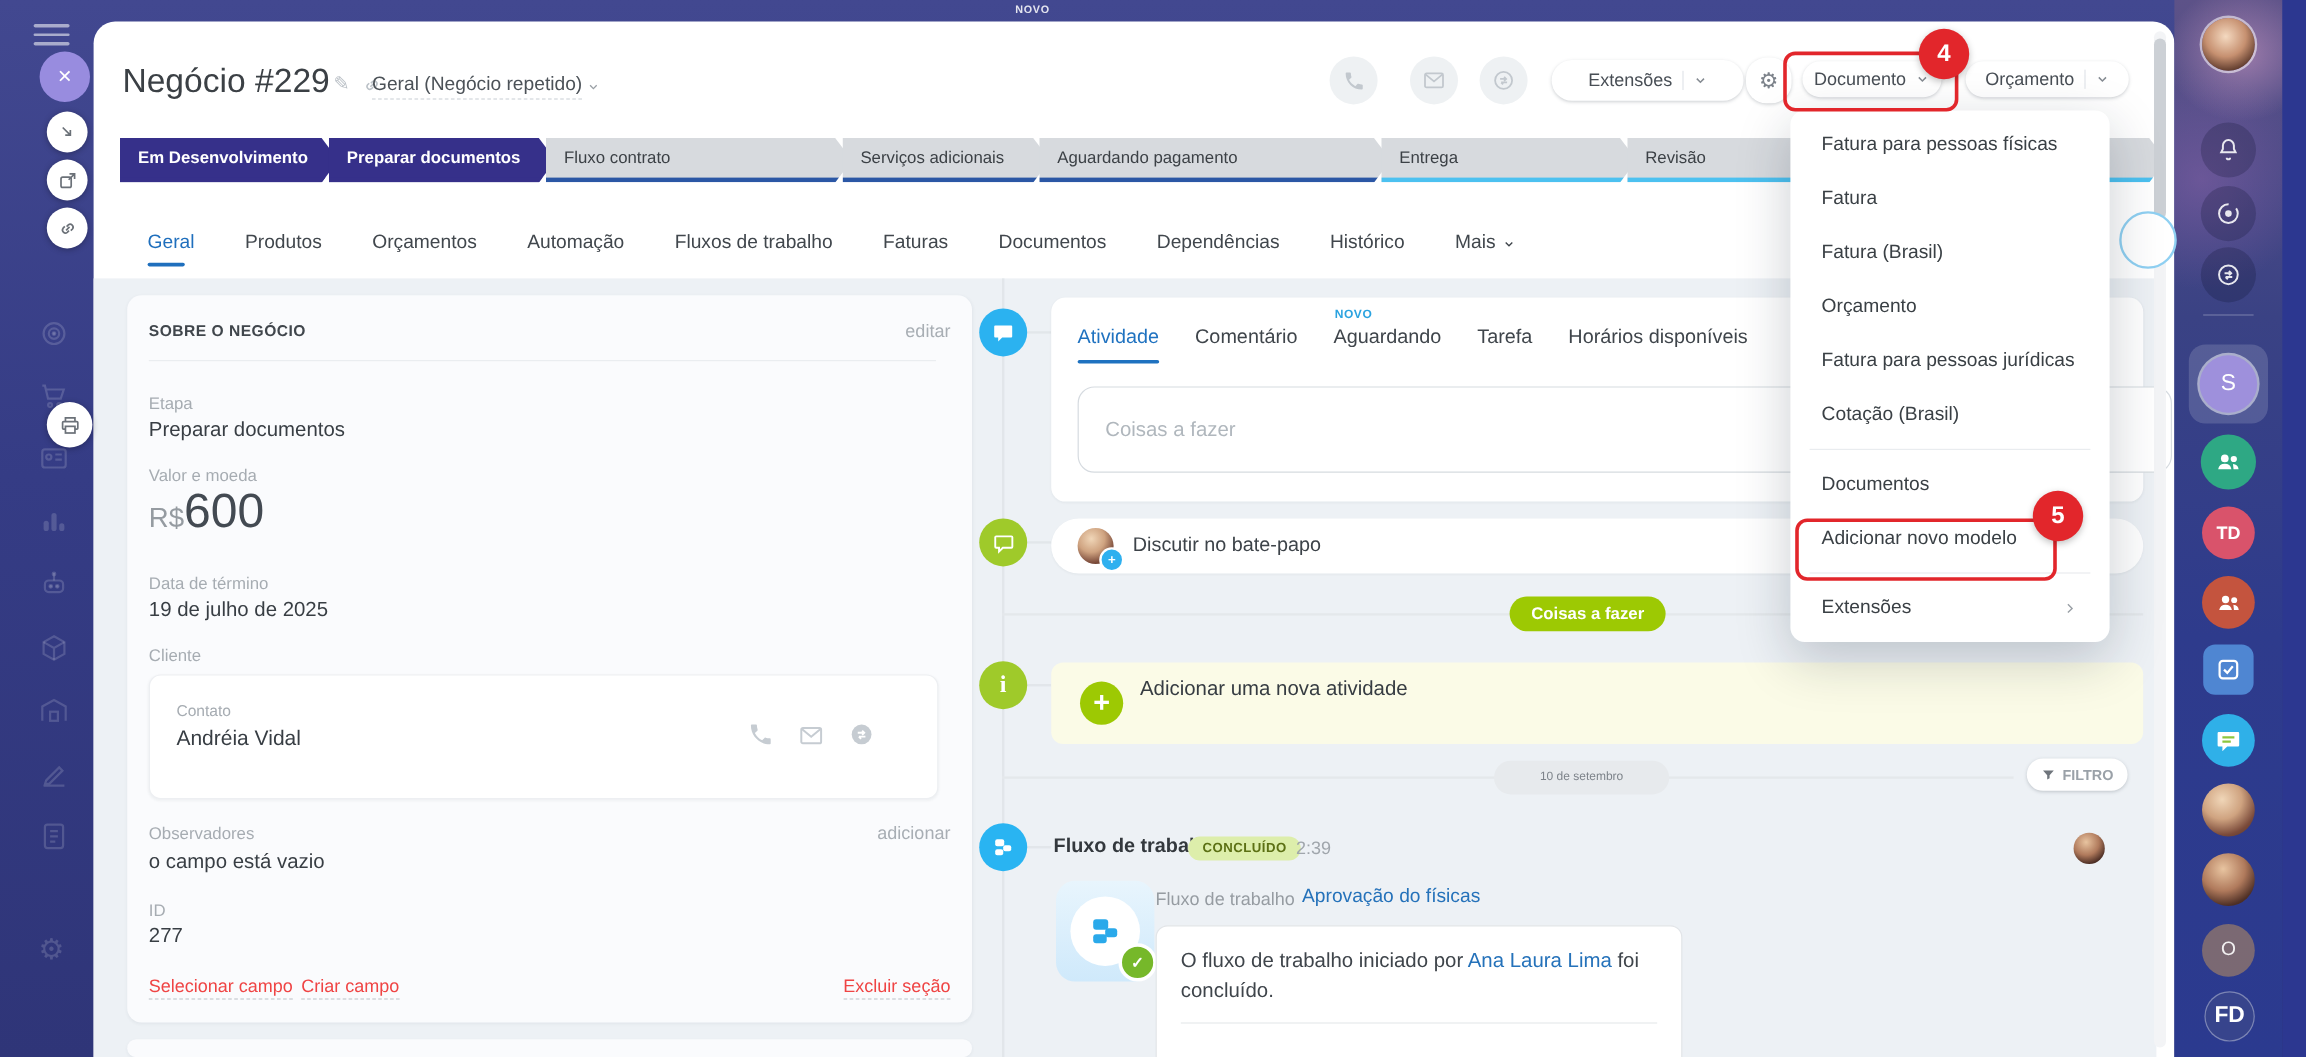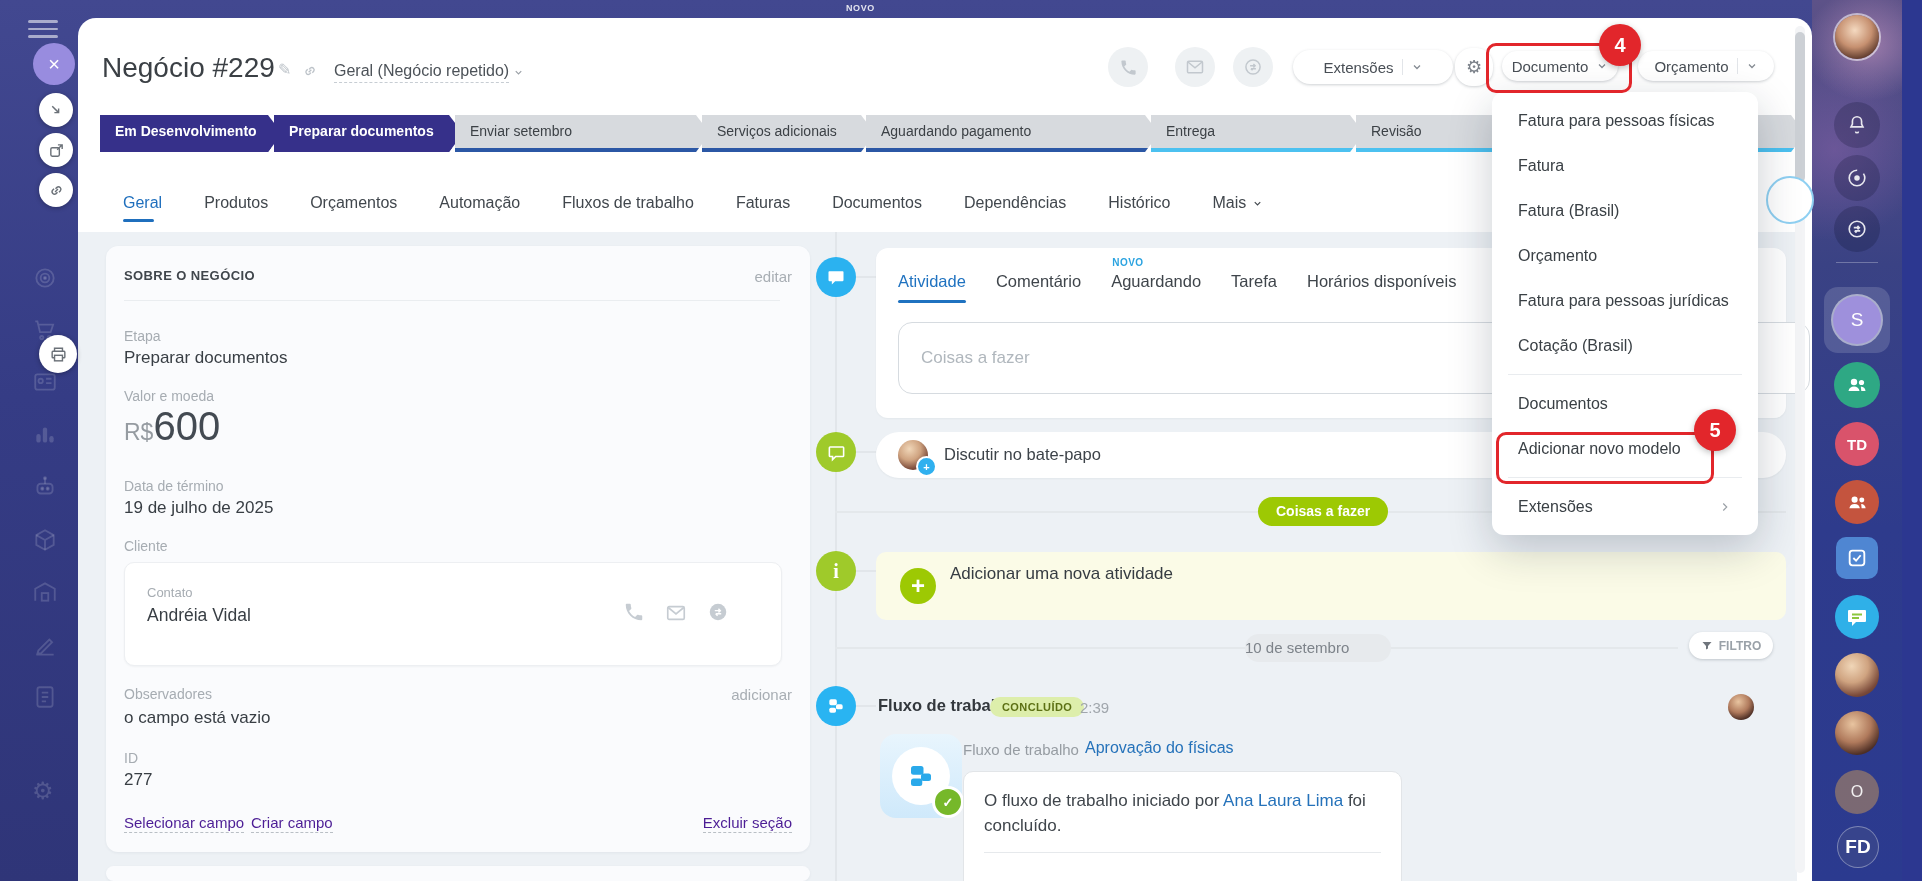--- a/index.html
+++ b/index.html
@@ -32,37 +32,37 @@
   .st-gray.ul-cyan::after{background:#4cc1f0}
   
   .ntabs{left:45px;top:168px;height:34px;display:flex;gap:42px;align-items:center}
   .ntab{font-size:16px;color:#41474d;position:relative;white-space:nowrap}
   .ntab.on{color:#1f6fbd}
   .ntab.on::after{content:"";position:absolute;left:0;right:8px;bottom:-10px;height:3px;border-radius:2px;background:#1f6fbd}
   
   .panel{left:28px;top:228px;width:704px;height:606px;background:#fafbfd;border-radius:12px;box-shadow:0 1px 3px rgba(40,50,60,.06)}
   .plabel{font-size:14px;color:#a6acb2}
   .pvalue{font-size:17px;color:#383e44}
-  .dashlink{font-size:15px;color:#4c1d95;border-bottom:1px dashed #b9bfc5;padding-bottom:1px}
+  .dashlink{font-size:15px;color:#ef4444;border-bottom:1px dashed #b9bfc5;padding-bottom:1px}
   .ccard{left:18px;top:316px;width:656px;height:102px;background:#fff;border:1px solid #edeff2;border-radius:10px;box-shadow:0 1px 2px rgba(40,50,60,.05)}
   
   .tline{left:757px;top:214px;width:2px;height:649px;background:#e2e6ea}
   .conn{width:20px;height:2px;background:#e2e6ea;left:778px}
   .ticon{width:40px;height:40px;left:738px;color:#fff;z-index:3}
   .tcard{background:#fff;border-radius:12px;box-shadow:0 1px 2px rgba(40,50,60,.05)}
   .ctabs{display:flex;gap:30px;align-items:center;left:22px;top:20px;height:26px}
   .ctab{font-size:16.5px;color:#3f454b;position:relative;white-space:nowrap}
   .ctab.on{color:#1f72c0}
   .ctab.on::after{content:"";position:absolute;left:0;right:0;bottom:-12px;height:3px;border-radius:2px;background:#1f72c0}
   .cnovo{position:absolute;top:-15px;left:1px;font-size:10px;font-weight:700;letter-spacing:.5px;color:#2ba3e0}
   .cinput{left:22px;top:74px;width:866px;height:70px;border:1.5px solid #d6dbe0;border-radius:14px;background:#fff;
           font-size:17px;color:#42484e;padding:0 22px;outline:none;font-family:"Liberation Sans",sans-serif}
   .cinput::placeholder{color:#b0b7bd}
   .greenpill{background:#9dc903;color:#fff;font-weight:700;font-size:14px;border-radius:15px;height:29px;line-height:29px;padding:0 18px;z-index:2}
-  .graypill{background:#e7eaed;color:#7d838a;font-size:15px;border-radius:14px;height:28px;line-height:28px;text-align:left}
+  .graypill{background:#e7eaed;color:#7d838a;font-size:10px;border-radius:14px;height:28px;line-height:28px;text-align:center}
   .badge{background:#e2262b;color:#fff;border-radius:50%;display:flex;align-items:center;justify-content:center;
          font-weight:700;font-size:20px;box-shadow:0 2px 6px rgba(0,0,0,.25)}
   .redbox{border:3.5px solid #e2262b;border-radius:10px}
   
   #menu{left:1492px;top:92px;width:266px;background:#fff;border-radius:12px;box-shadow:0 14px 44px rgba(20,30,50,.22);
         padding:6px 0;z-index:40}
   .mi{height:45px;display:flex;align-items:center;padding:0 26px;font-size:16px;color:#3a4045}
   .mdiv{height:1px;background:#e9ecef;margin:6px 16px}
   
   #rail{left:1812px;top:0;width:90px;height:881px;
@@ -185,21 +185,21 @@
 
   <div class="a title">Negócio #229</div>
   <div class="a tico" style="left:200px;top:42px;font-size:16px">✎</div>
   <div class="a tico ico" style="left:224px;top:45px">
     <svg width="16" height="16" viewBox="0 0 24 24" fill="none" stroke="currentColor" stroke-width="2">
         <path d="M10 14l4-4"></path>
         <path d="M8.5 9.5l-2 2a3.5 3.5 0 004.9 4.9l2-2"></path>
         <path d="M15.5 14.5l2-2a3.5 3.5 0 00-4.9-4.9l-2 2"></path>
       </svg>
   </div>
-  <div class="a flex" style="left:256px;top:44px;gap:4px">
+  <div class="a flex" style="left:232px;top:44px;gap:4px">
     <span class="pipeline" style="position:static">Geral (Negócio repetido)</span>
     <svg width="11" height="11" viewBox="0 0 24 24" fill="none" stroke="#9aa0a6" stroke-width="2.5">
         <path d="M6 9l6 6 6-6"></path>
       </svg>
   </div>
 
   <div class="a cir hicon ico" style="left:1030px;top:29px">
     <svg width="19" height="19" viewBox="0 0 24 24" fill="currentColor">
         <path d="M6.6 10.8c1.4 2.8 3.8 5.2 6.6 6.6l2.2-2.2c.3-.3.7-.4 1-.2 1.1.4 2.3.6 3.6.6.6 0 1 .4 1 1V20c0 .6-.4 1-1 1C10.6 21 3 13.4 3 4c0-.6.4-1 1-1h3.5c.6 0 1 .4 1 1 0 1.2.2 2.4.6 3.6.1.3 0 .7-.2 1l-2.3 2.2z"></path>
       </svg>
@@ -237,21 +237,21 @@
     <span class="sep"></span>
     <svg width="12" height="12" viewBox="0 0 24 24" fill="none" stroke="#858b92" stroke-width="2.5">
         <path d="M6 9l6 6 6-6"></path>
       </svg>
   </div>
   <div class="a redbox" style="left:1408px;top:25px;width:140px;height:44px;z-index:45"></div>
   <div class="a badge" style="left:1521px;top:6px;width:42px;height:42px;z-index:46">4</div>
 
   <div class="a stage st-act" style="left:22px;width:167px">Em Desenvolvimento</div>
   <div class="a stage st-act" style="left:196px;width:174px">Preparar documentos</div>
-  <div class="a stage st-gray ul-dark" style="left:377px;width:240px">Enviar setembro</div>
+  <div class="a stage st-gray ul-dark" style="left:377px;width:240px">Fluxo contrato</div>
   <div class="a stage st-gray ul-dark" style="left:624px;width:158px">Serviços adicionais</div>
   <div class="a stage st-gray ul-dark" style="left:788px;width:278px">Aguardando pagamento</div>
   <div class="a stage st-gray ul-cyan" style="left:1073px;width:198px">Entrega</div>
   <div class="a stage st-gray ul-cyan" style="left:1278px;width:434px">Revisão</div>
 
   <div class="ntabs a" style="position:absolute">
     <span class="ntab on">Geral</span>
     <span class="ntab">Produtos</span>
     <span class="ntab">Orçamentos</span>
     <span class="ntab">Automação</span>

